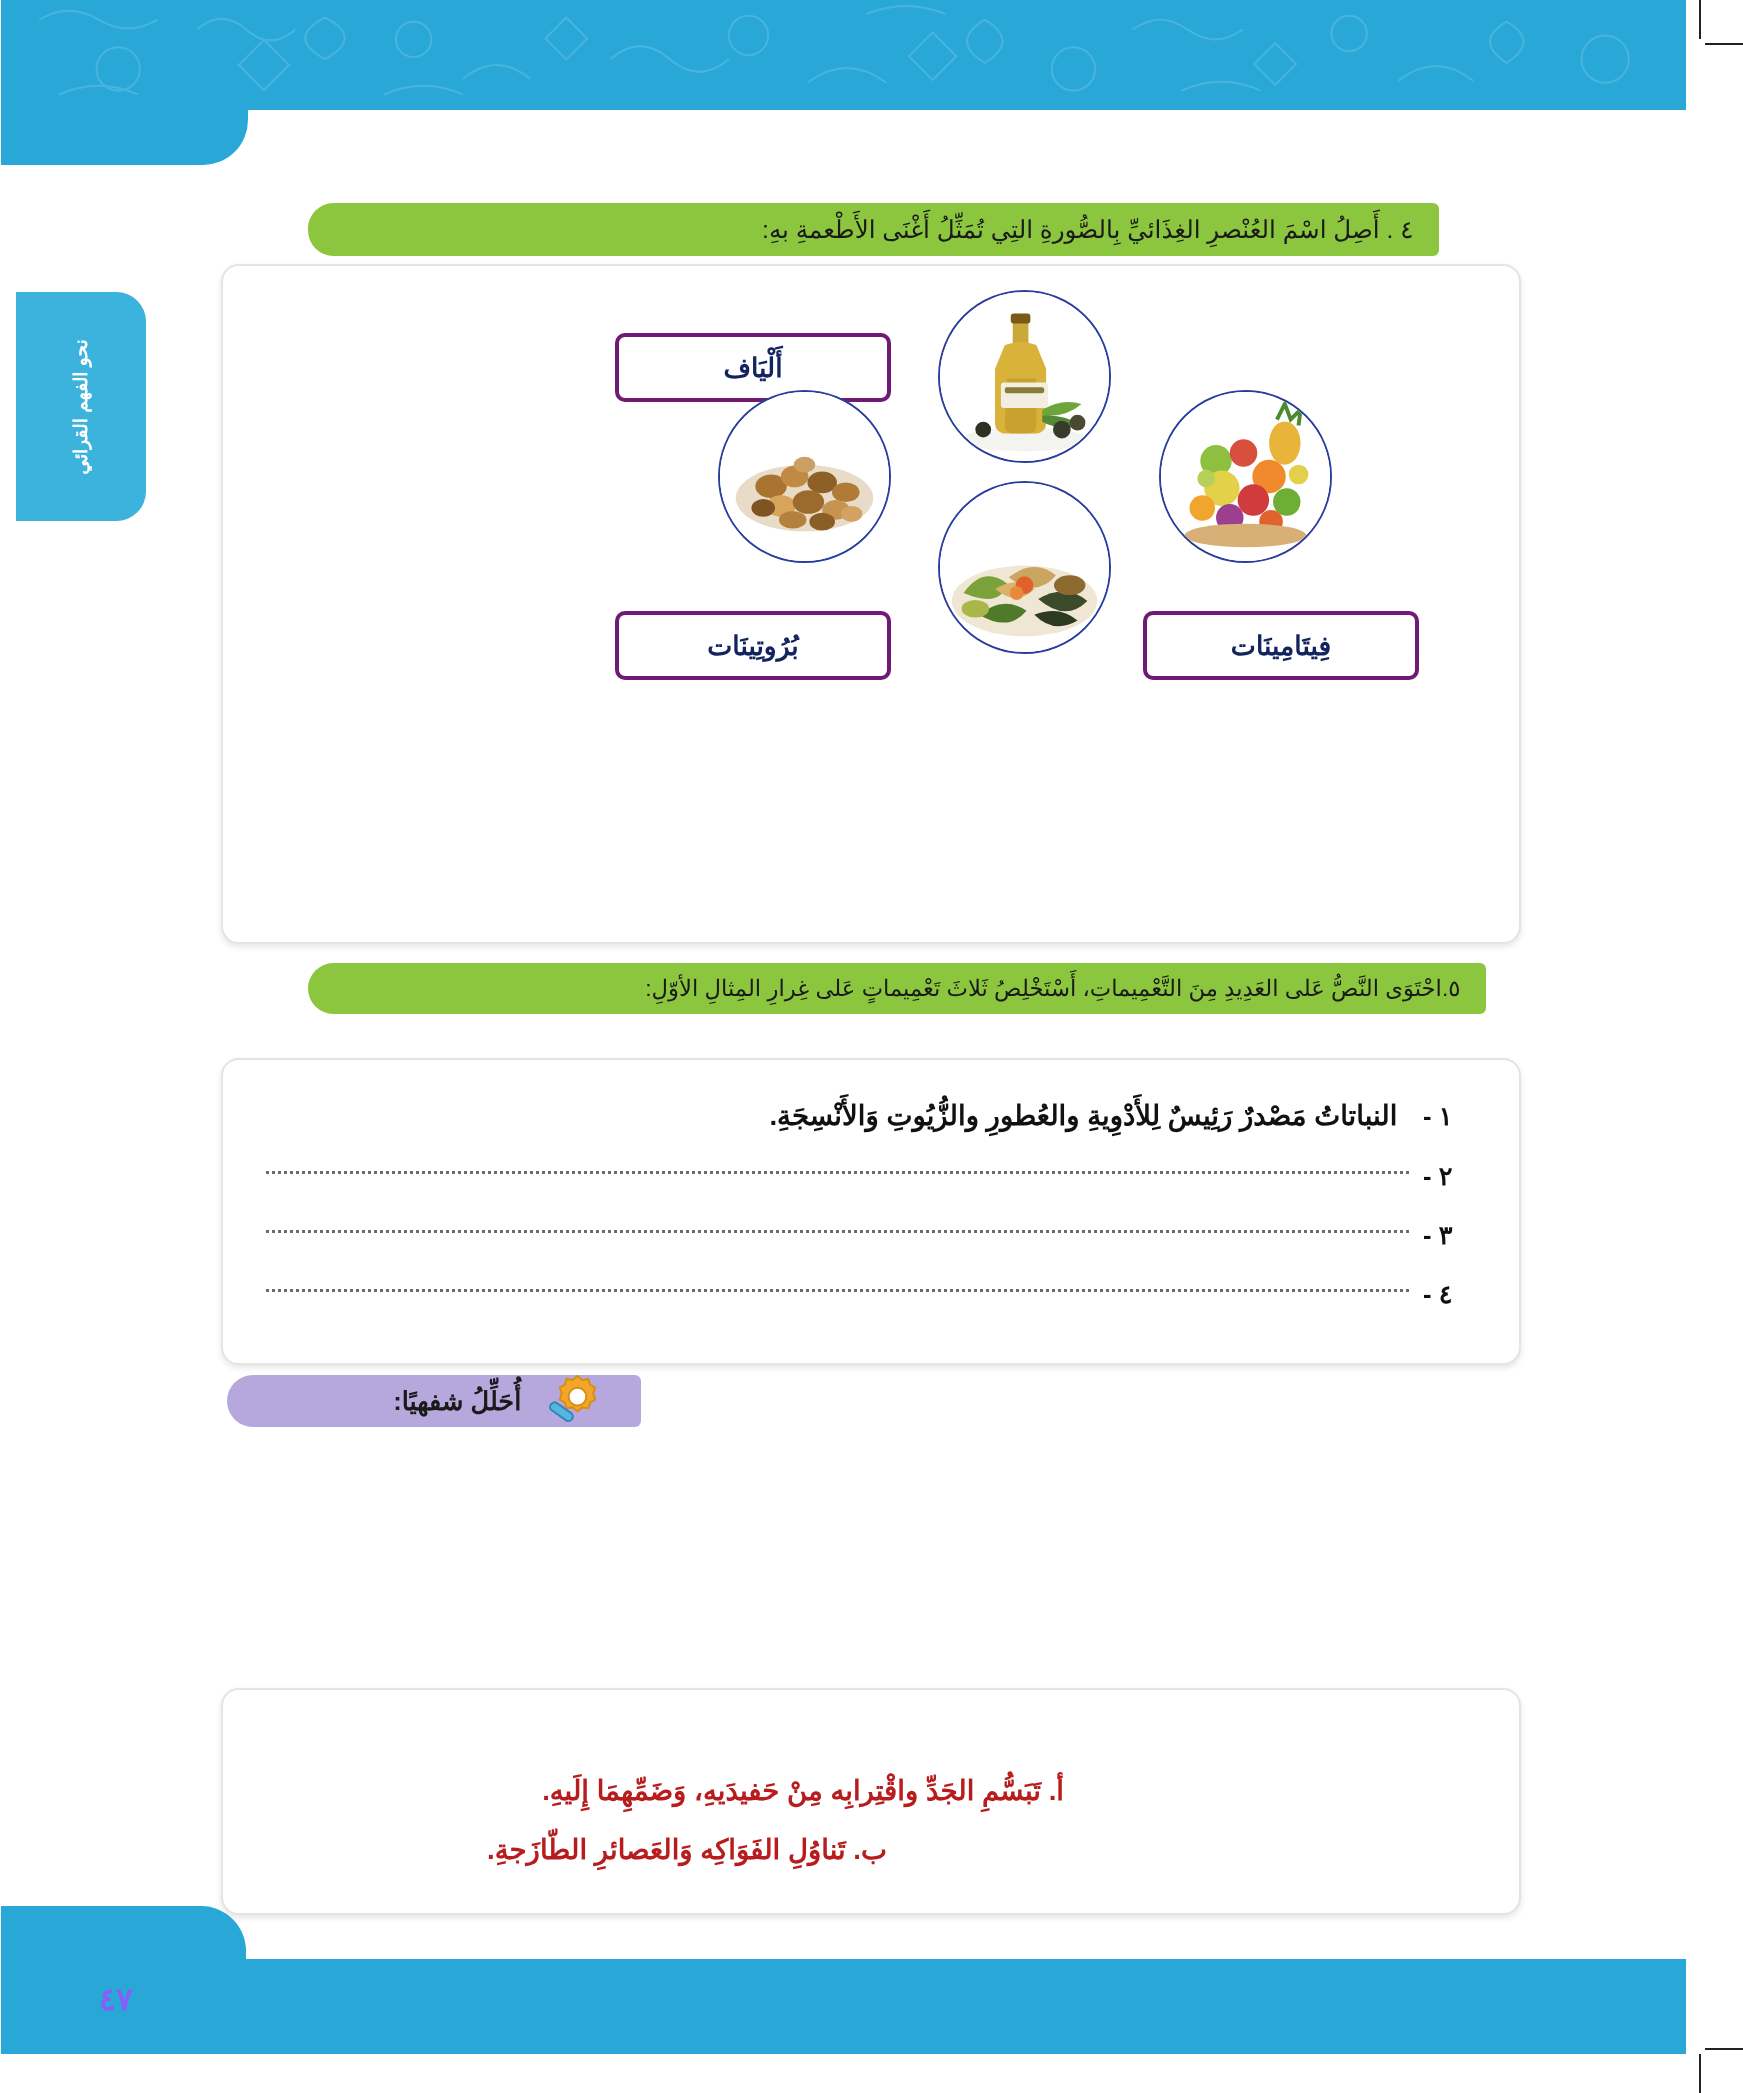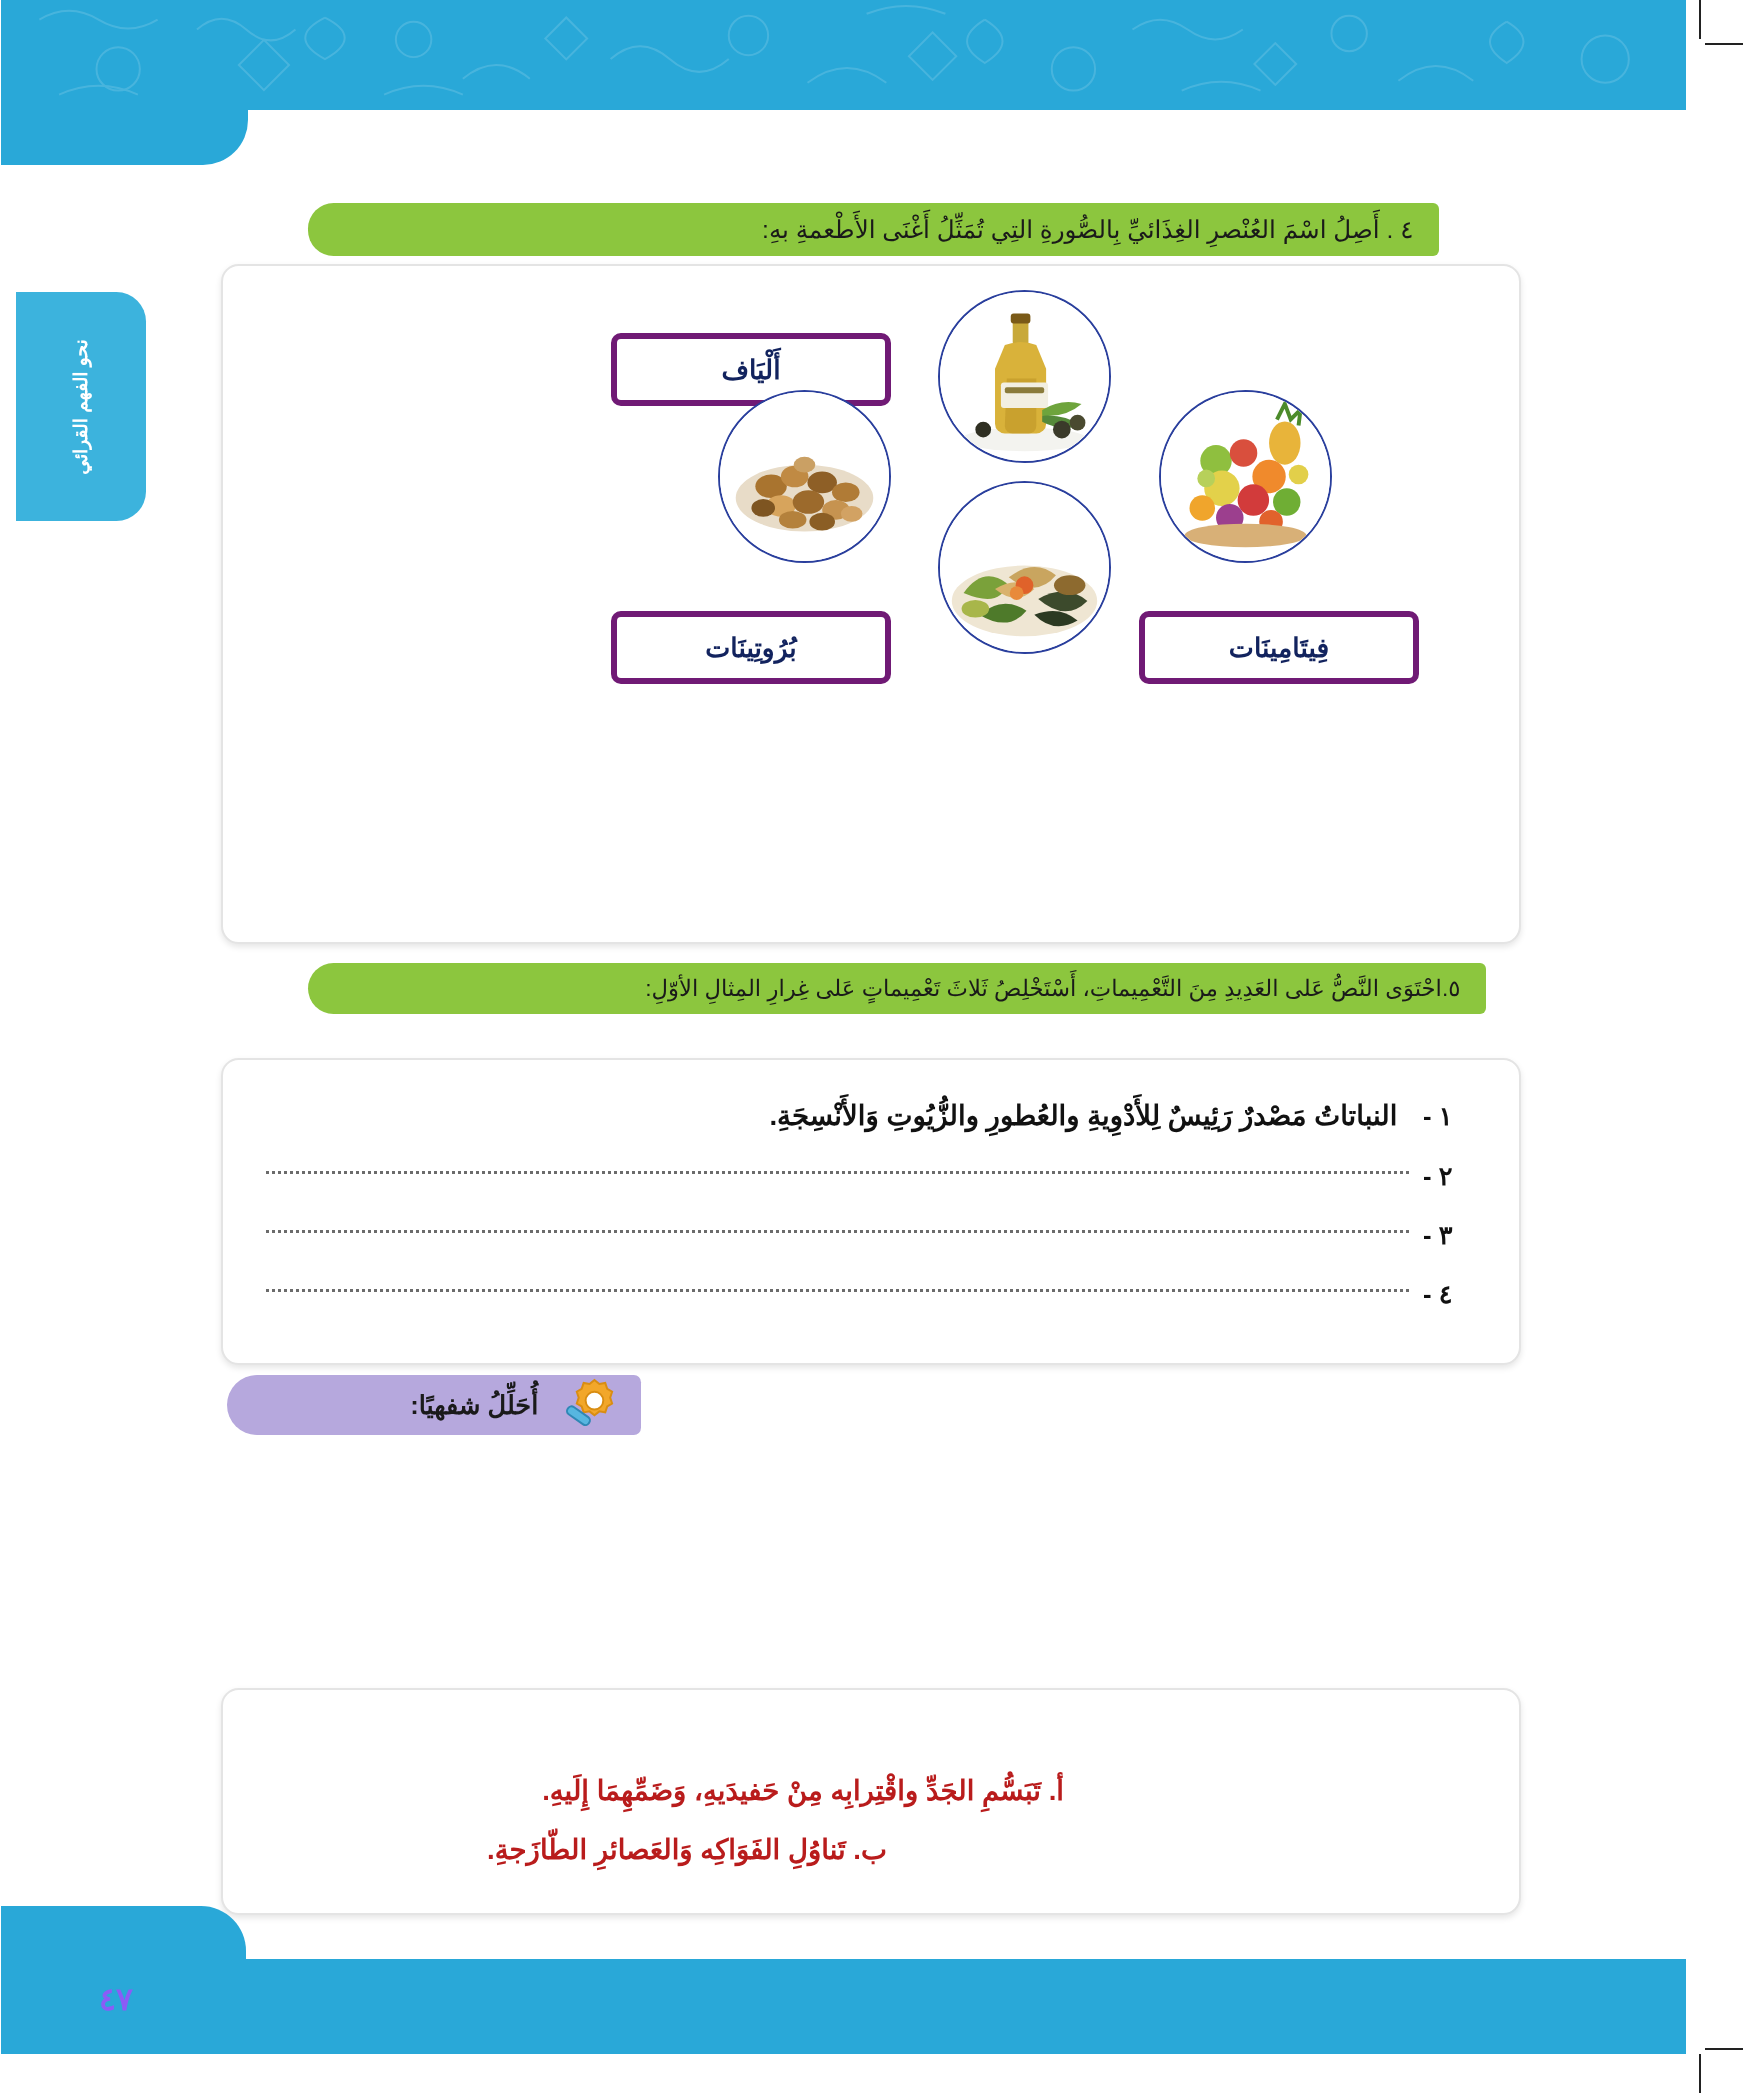--- a/index.html
+++ b/index.html
@@ -138,21 +138,21 @@
   }
   .panel-4 { top: 264px; right: 223px; width: 1300px; height: 680px; }
   .panel-5 { top: 1058px; right: 223px; width: 1300px; height: 307px; }
   .panel-6 { top: 1688px; right: 223px; width: 1300px; height: 227px; }
 
   
   .diagram { position: absolute; top: 264px; right: 223px; width: 1300px; height: 680px; }
 
   .term-box {
     position: absolute;
-    border: 6px solid #701a75;
+    border: 4px solid #701a75;
     border-radius: 9.9px;
     background: #ffffff;
     color: #12235e;
     font-size: 26.6px;
     font-weight: bold;
     display: flex;
     align-items: center;
     justify-content: center;
   }
   .tb-fiber   { top: 69px;  right: 630px; width: 268px; height: 61px; }
@@ -207,30 +207,30 @@
   .row-2 { top: 1155px; right: 266px; width: 1212px; }
   .row-3 { top: 1214px; right: 266px; width: 1212px; }
   .row-4 { top: 1273px; right: 266px; width: 1212px; }
 
   
   .oral-bar {
     position: absolute;
     top: 1375px;
     right: 1103px;
     width: 414px;
-    height: 60px;
+    height: 52px;
     background: #b6a8dd;
     border-top-left-radius: 33px;
     border-bottom-left-radius: 33px;
     border-top-right-radius: 7.9px;
     border-bottom-right-radius: 7.9px;
     display: flex;
     align-items: center;
     justify-content: flex-start;
-    padding-right: 14px;
+    padding-right: 31px;
     box-sizing: border-box;
     color: #1a1a1a;
     font-size: 25.6px;
     font-weight: bold;
     gap: 17.7px;
   }
   .oral-icon { width: 71px; height: 55px; position: relative; flex: 0 0 auto; }
 
   
   .para {

